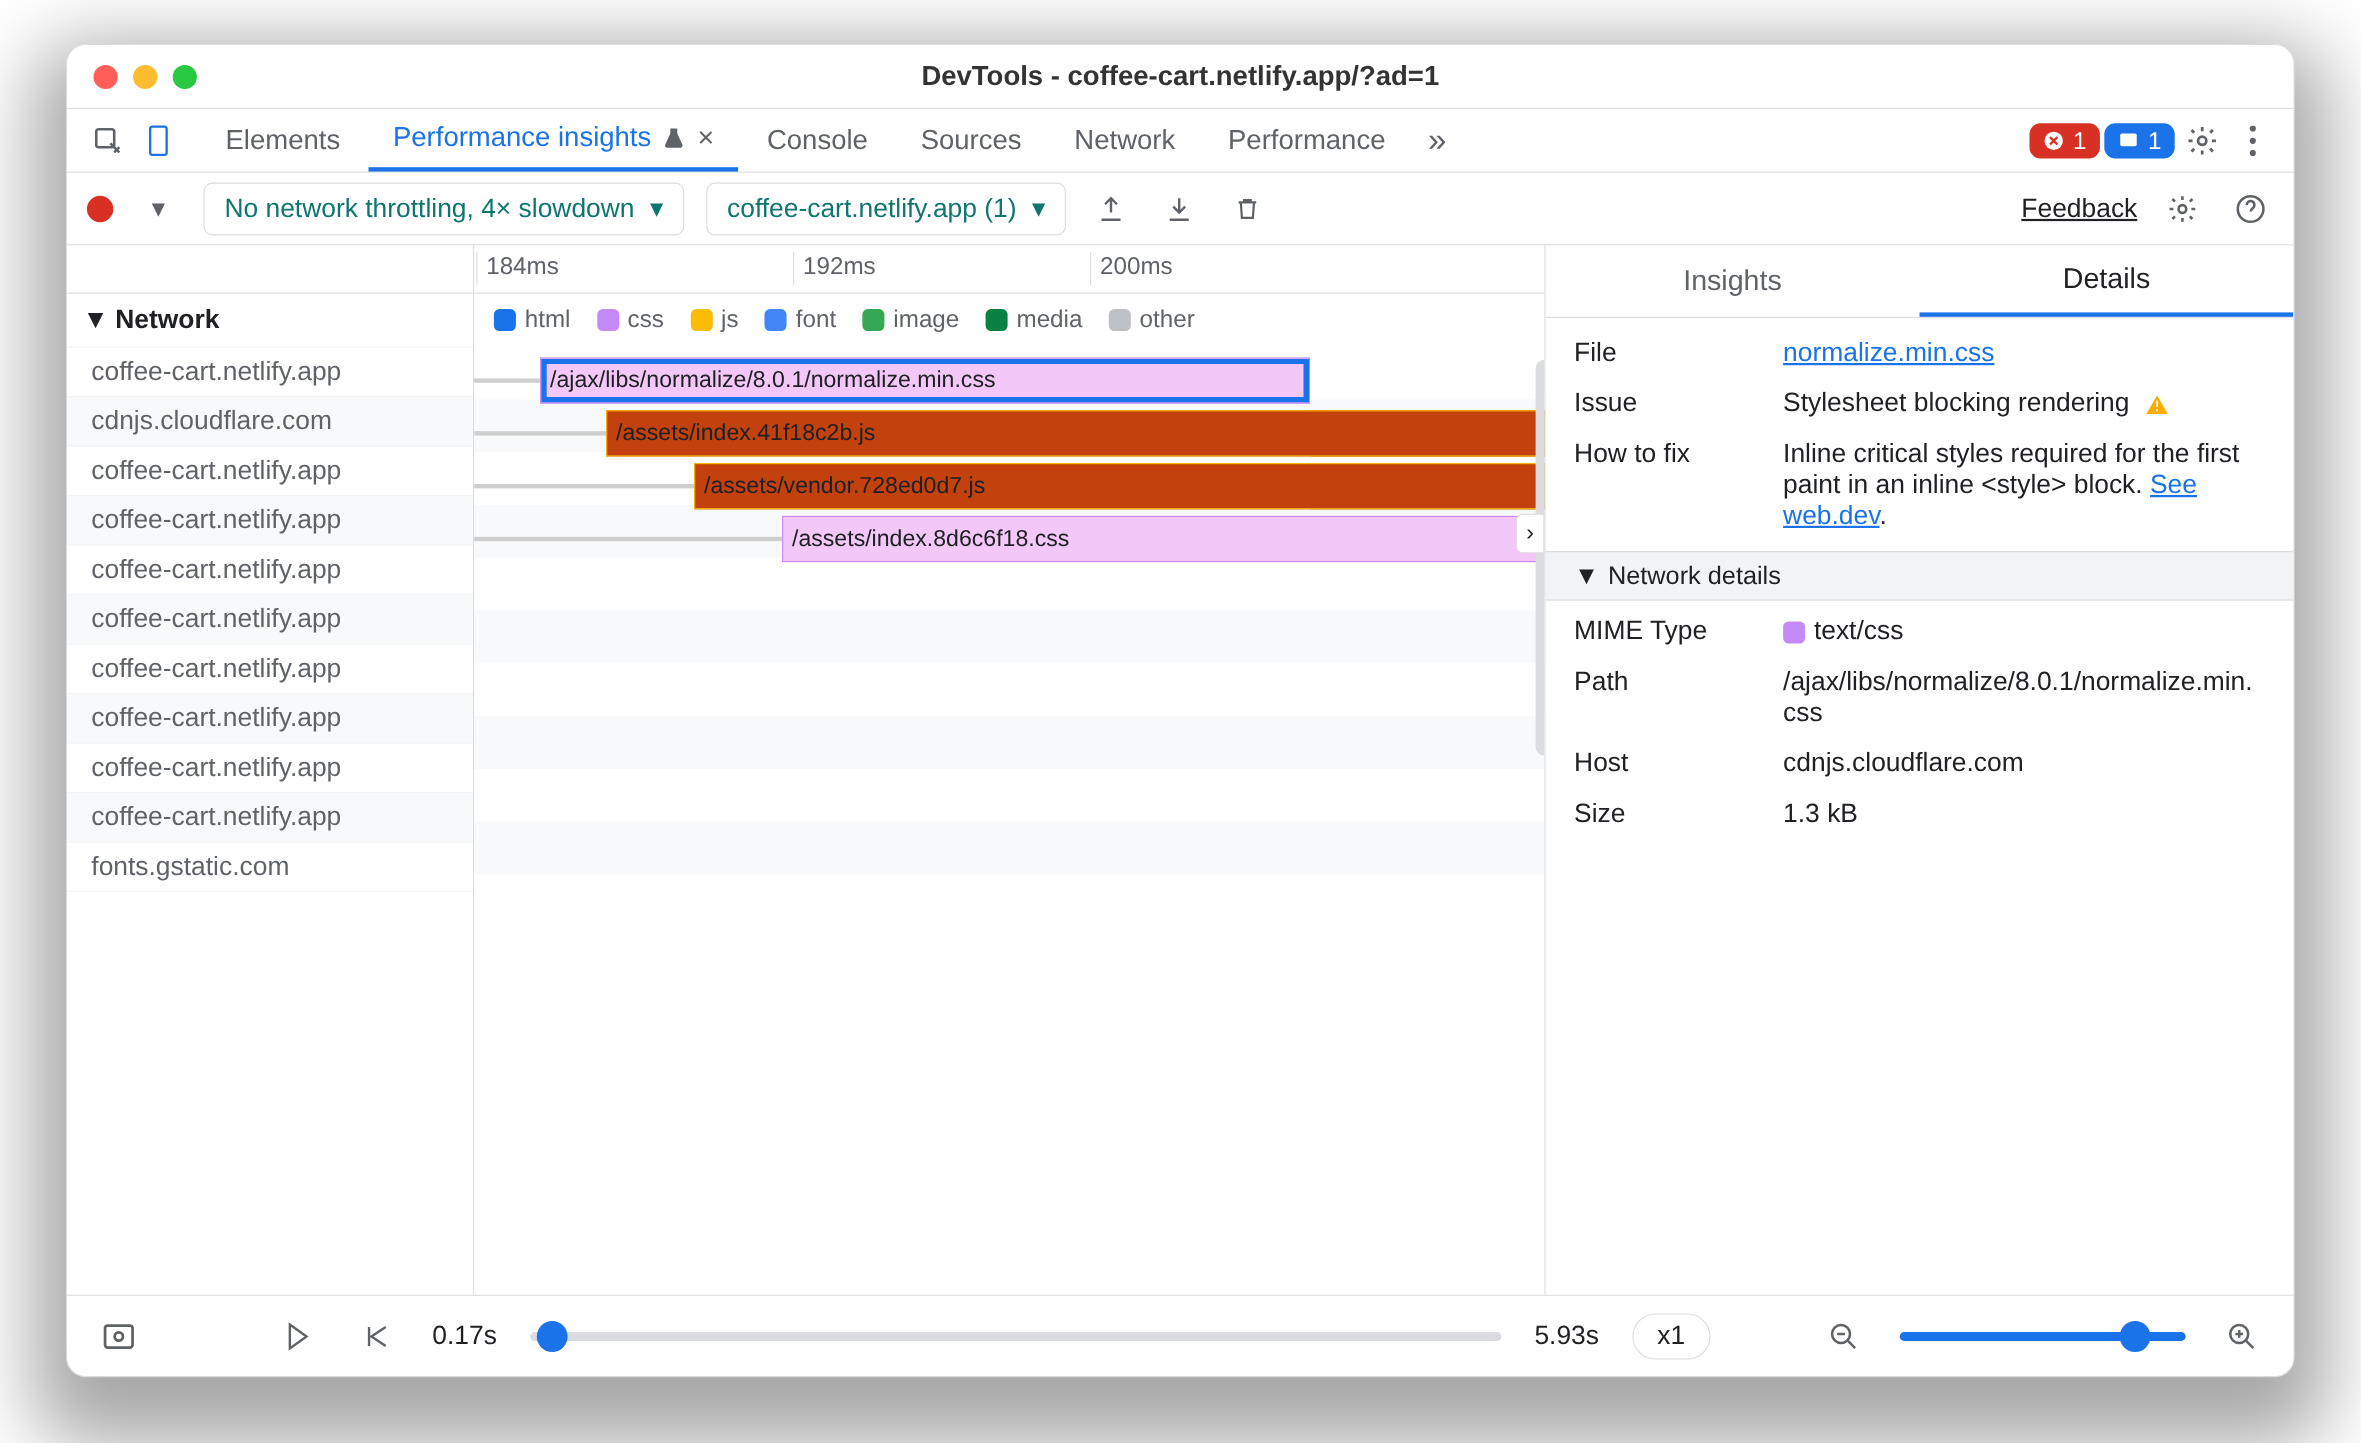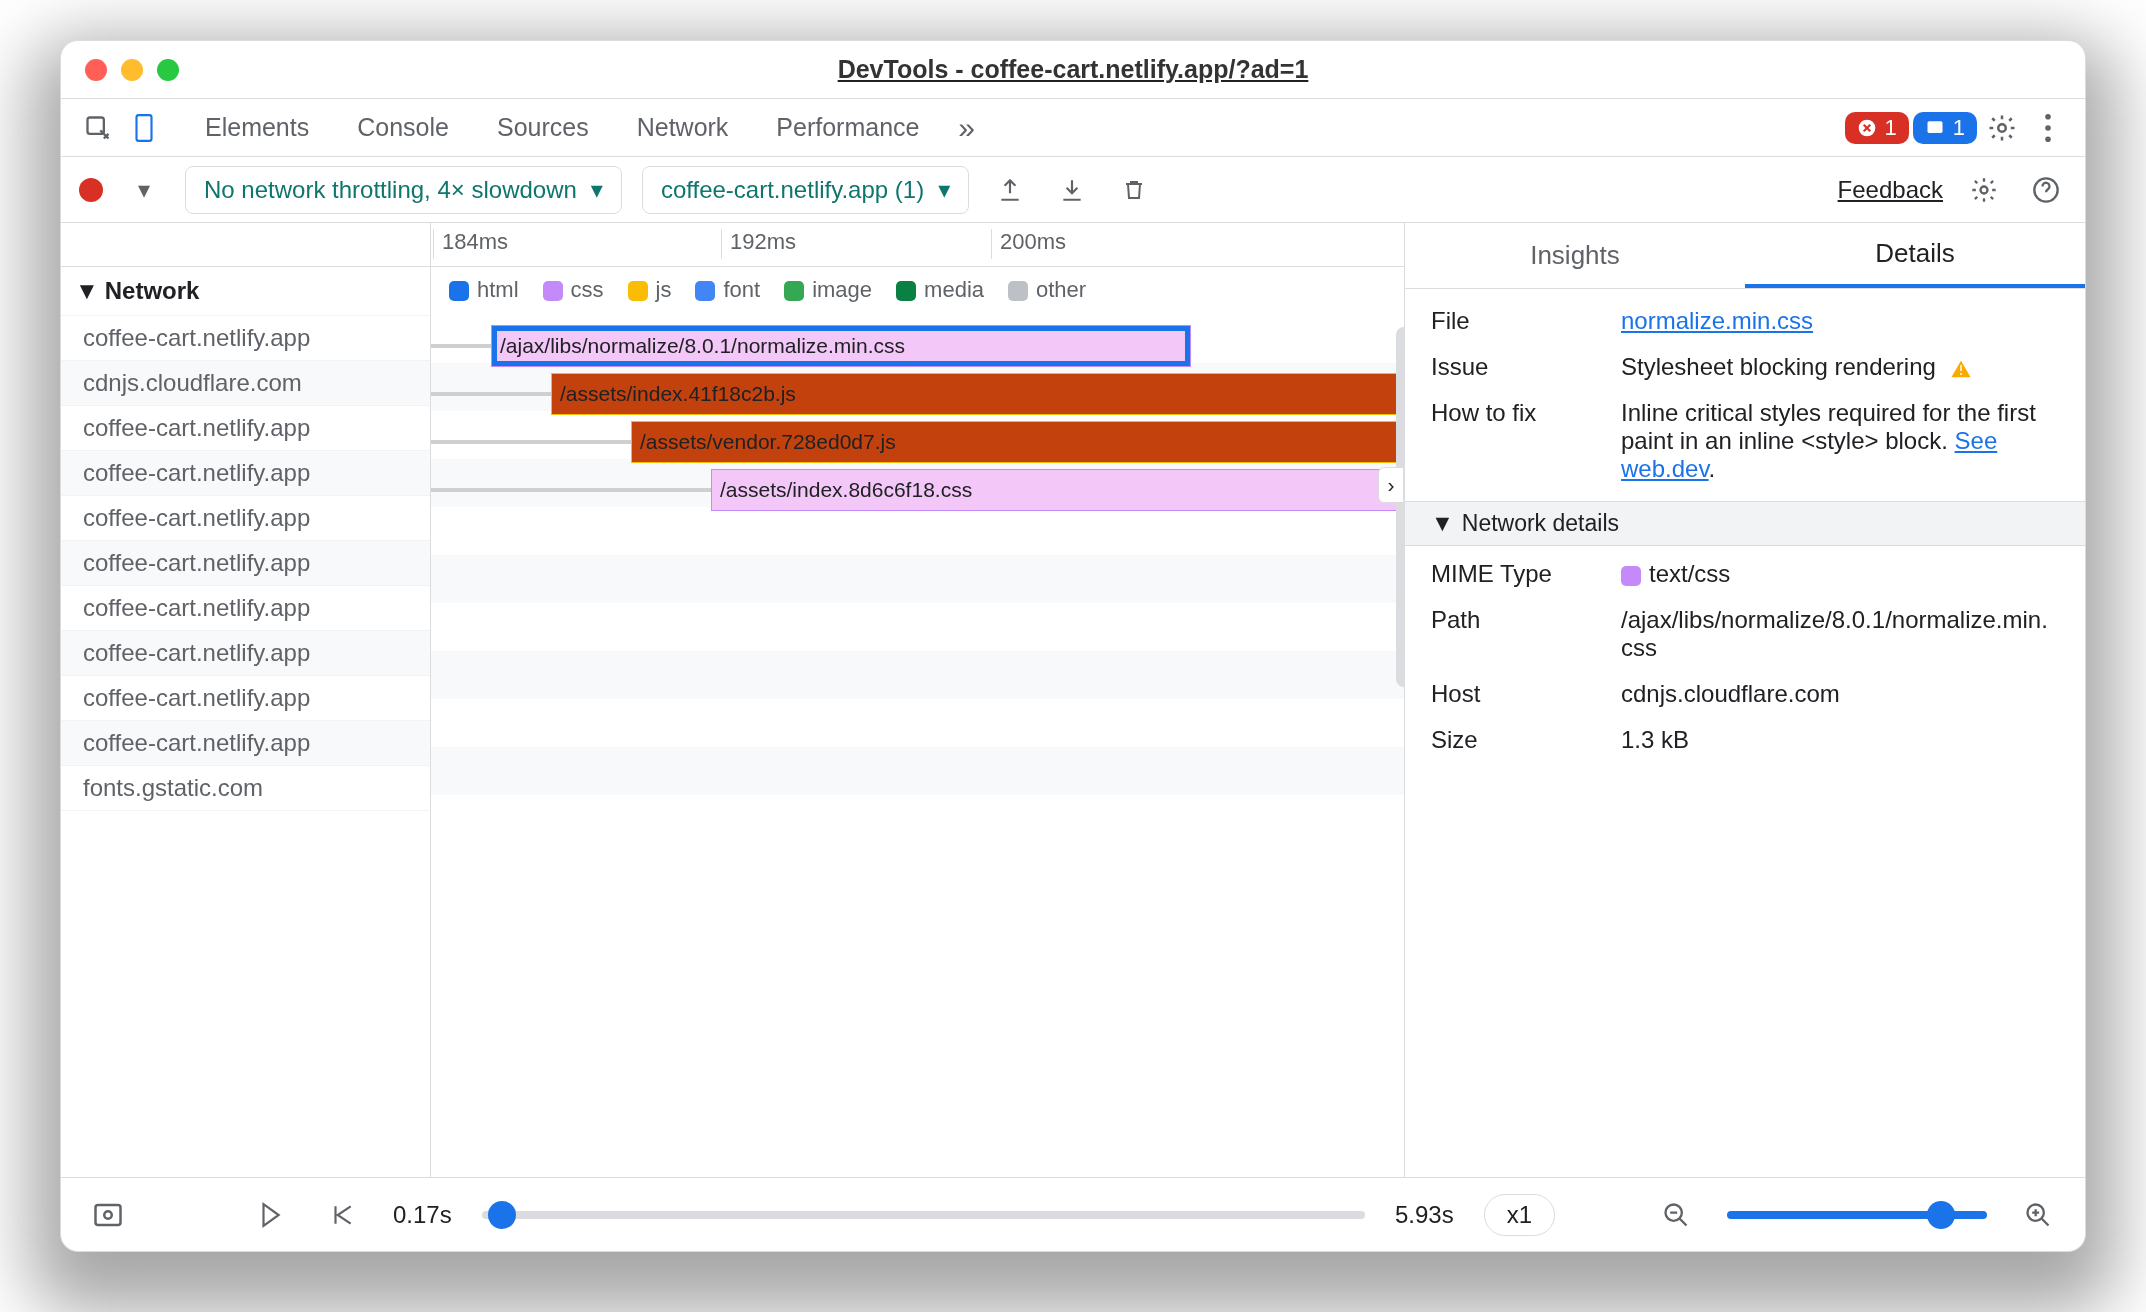--- a/index.html
+++ b/index.html
@@ -1,19 +1,19 @@
 <!DOCTYPE html>
 <html><head>
 <meta charset="utf-8">
 <style>
   * { box-sizing: border-box; margin:0; padding:0; }
   body { font-family: -apple-system, BlinkMacSystemFont, "Segoe UI", Helvetica, Arial, sans-serif; background:#fff; font-size:21px; color:#202124;}
   .window { width:2146px; height:1312px; margin:auto; position:relative; }
   .shadow-wrap { position:absolute; top:40px; left:60px; right:60px; bottom:60px; border-radius:18px; background:#fff; box-shadow:0 30px 70px 30px rgba(0,0,0,.35); display:flex; flex-direction:column; overflow:hidden; border:1px solid #dadce0;}
-  .titlebar { height:58px; display:flex; align-items:center; justify-content:center; position:relative; border-bottom:1px solid #dadce0;text-decoration:underline;}
+  .titlebar { height:58px; display:flex; align-items:center; justify-content:center; position:relative; border-bottom:1px solid #dadce0;}
   .traffic { position:absolute; left:24px; top:18px; display:flex; gap:14px;}
   .dot{width:22px;height:22px;border-radius:50%;}
   .dot.red{background:#ff5f57;} .dot.yellow{background:#febc2e;} .dot.green{background:#28c840;}
   .title{font-weight:600;font-size:25px;color:#333;}
   .tabs{display:flex;align-items:center;height:58px;border-bottom:1px solid #dadce0;gap:4px;padding:0 16px;}
   .tabs .spacer{width:10px;}
   .tab{padding:0 22px;height:100%;display:flex;align-items:center;color:#5f6368;font-size:25px;gap:10px;cursor:pointer;}
   .tab.active{color:#1a73e8;border-bottom:4px solid#1a73e8;font-weight:400;}
   .icon-btn{width:42px;height:42px;display:flex;align-items:center;justify-content:center;color:#5f6368;cursor:pointer;border-radius:6px;}
   .pill{display:flex;align-items:center;gap:8px;padding:3px 12px;border-radius:10px;font-size:22px;font-weight:500;}
@@ -86,20 +86,27 @@
     </div>
     <div class="icon-btn">
       <svg width="26" height="30" viewBox="0 0 24 28" fill="none" stroke="#1a73e8" stroke-width="2">
             <rect x="5" y="2" width="14" height="24" rx="2"></rect>
           </svg>
     </div>
     <div class="spacer"></div>
     <div class="tab">
           <span>Elements</span>
         </div>
+    <div class="tab active">
+      <span>Performance insights</span>
+      <svg width="22" height="24" viewBox="0 0 24 24" fill="#5f6368">
+            <path d="M9 2h6v5l5 11c.7 1.6-.5 3-2 3H5c-1.5 0-2.7-1.4-2-3l5-11V2z"></path>
+          </svg>
+      <span style="font-size:26px;color:#5f6368;">×</span>
+    </div>
     <div class="tab">
           <span>Console</span>
         </div>
     <div class="tab">
           <span>Sources</span>
         </div>
     <div class="tab">
           <span>Network</span>
         </div>
     <div class="tab">

